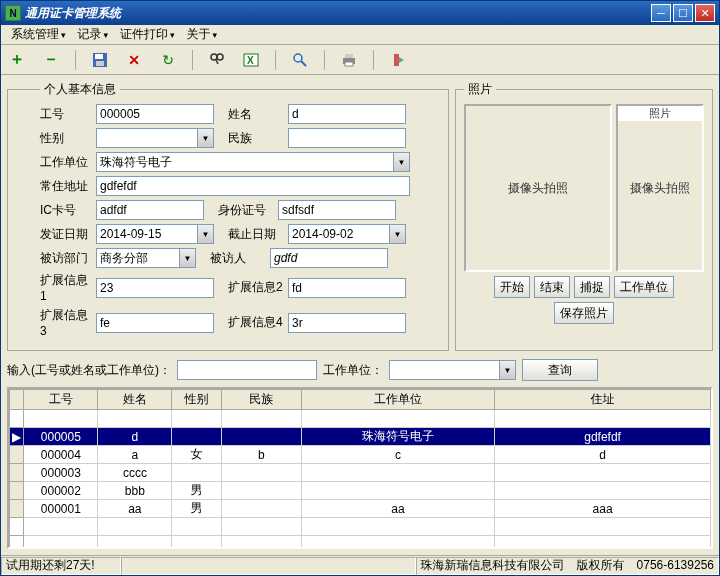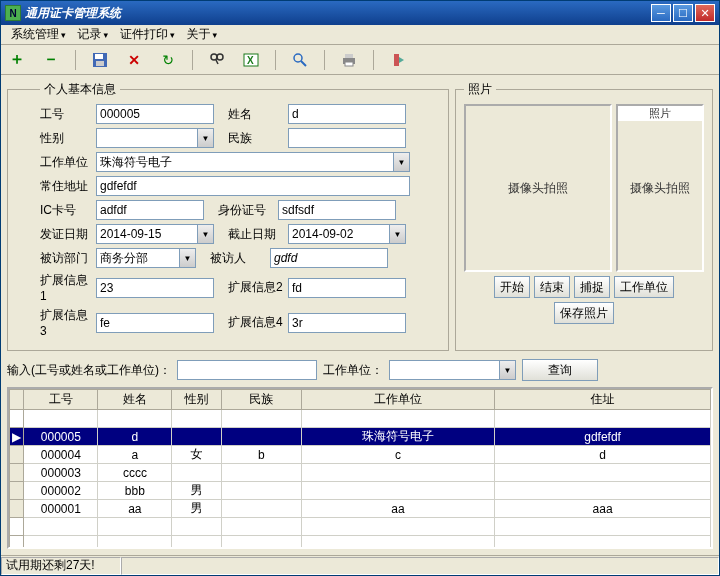--- a/index.html
+++ b/index.html
@@ -316,14 +316,15 @@
               </tr>
             </tbody>
           </table>
       </div>
     </div>
   </div>
 
   <div class="statusbar">
     <div class="cell left">试用期还剩27天!</div>
     <div class="spacer"></div>
+    <div class="cell">珠海新瑞信息科技有限公司　版权所有　0756-6139256</div>
   </div>
 </div>
 
 </body></html>

